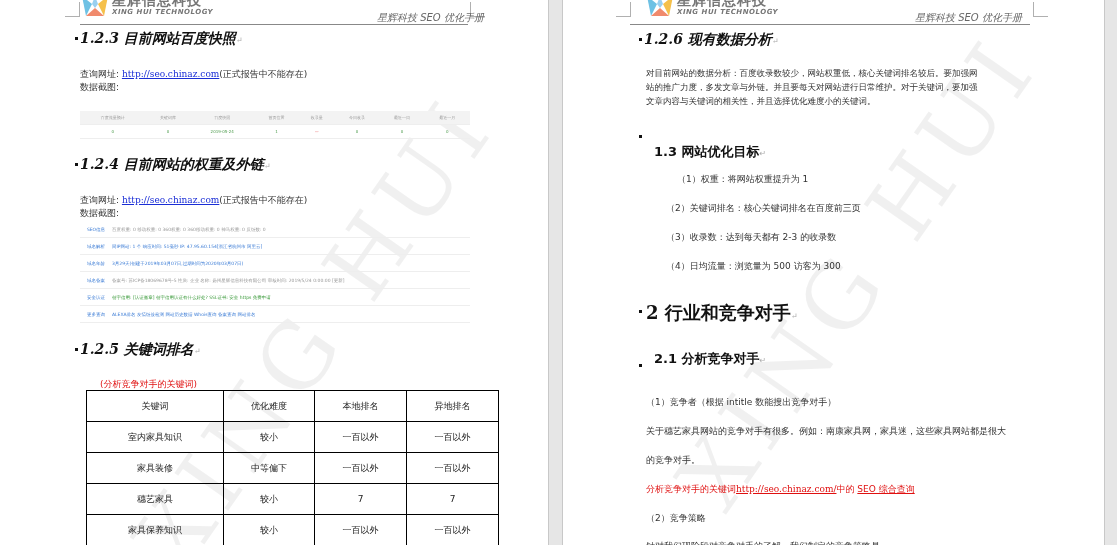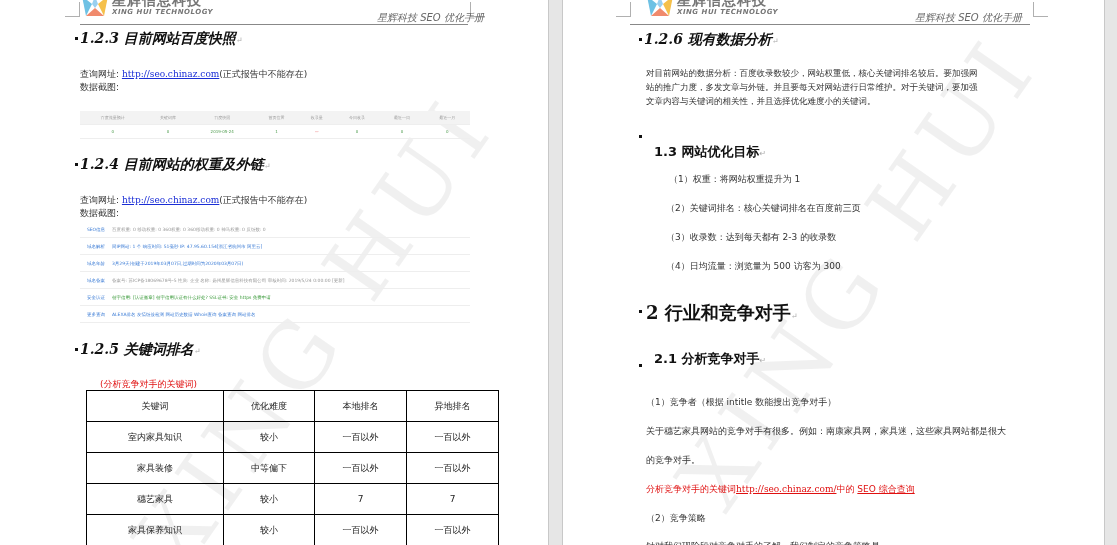--- a/index.html
+++ b/index.html
@@ -195,21 +195,21 @@
   <div class="header-line" style="left:67px; top:24px; width:400px;"></div>
 
   <div class="bullet" style="left:76px; top:38px;"></div>
   <div class="h3" style="left:81px; top:31px;"><span>1.2.6 现有数据分析</span><span class="mark">↵</span></div>
   <div class="txt" style="left:83px; top:68px; font-size:8.5px;">对目前网站的数据分析：百度收录数较少，网站权重低，核心关键词排名较后。要加强网</div>
   <div class="txt" style="left:83px; top:82px; font-size:8.5px;">站的推广力度，多发文章与外链。并且要每天对网站进行日常维护。对于关键词，要加强</div>
   <div class="txt" style="left:83px; top:96px; font-size:8.5px;">文章内容与关键词的相关性，并且选择优化难度小的关键词。</div>
 
   <div class="bullet" style="left:76px; top:135px;"></div>
   <div class="h2" style="left:91px; top:128px;margin-top:15px;"><span>1.3  网站优化目标</span><span class="mark">↵</span></div>
-  <div class="txt" style="left:106px; top:173px;">（1）权重：将网站权重提升为 1</div>
+  <div class="txt" style="left:114px; top:173px;">（1）权重：将网站权重提升为 1</div>
   <div class="txt" style="left:103px; top:202px;">（2）关键词排名：核心关键词排名在百度前三页</div>
   <div class="txt" style="left:103px; top:231px;">（3）收录数：达到每天都有 2-3 的收录数</div>
   <div class="txt" style="left:103px; top:260px;">（4）日均流量：浏览量为 500  访客为 300</div>
 
   <div class="bullet" style="left:76px; top:310px;"></div>
   <div class="h1" style="left:83px; top:301px;"><span>2  行业和竞争对手</span><span class="mark">↵</span></div>
 
   <div class="bullet" style="left:76px; top:364px;"></div>
   <div class="h2" style="left:91px; top:350px;"><span>2.1  分析竞争对手</span><span class="mark">↵</span></div>
   <div class="txt" style="left:83px; top:396px;">（1）竞争者（根据 intitle 数能搜出竞争对手）</div>

